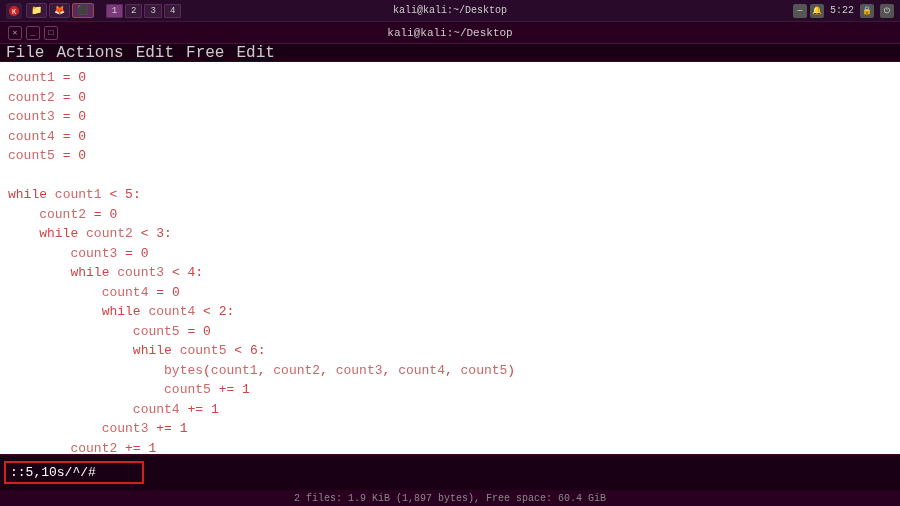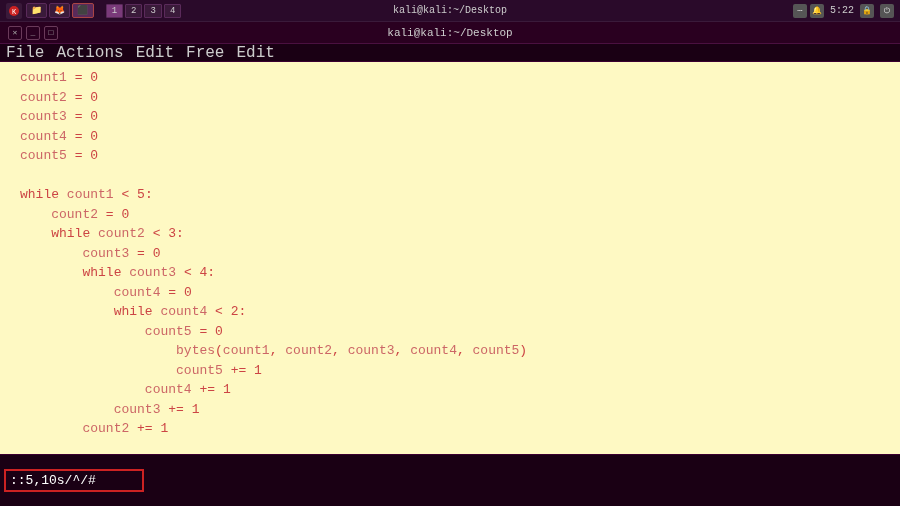--- a/index.html
+++ b/index.html
@@ -157,35 +157,35 @@
     }
     .menu-item {
       font-size: 16px;
       color: #ccc;
       cursor: pointer;
     }
 
     
     .terminal-body {
       flex: 1;
-      background: #fef9c3;
-      padding: 6px 20px;
+      background: #ffffff;
+      padding: 6px 8px;
       overflow: hidden;
       position: relative;
     }
     .code-line {
       font-size: 13px;
       line-height: 1.5;
       white-space: pre;
       color: #cc4444;
     }
 
     
     .cmdline-area {
-      height: 52px;
+      height: 36px;
       background: #1a0014;
       border-top: 1px solid #3a0030;
       display: flex;
       flex-direction: column;
       padding: 2px 4px;
     }
     .cmdline {
       display: flex;
       align-items: center;
       height: 100%;
@@ -275,26 +275,30 @@
       <div class="code-line"><span style="color:#cc6666">count5</span> <span style="color:#cc4444">=</span> <span style="color:#cc4444">0</span></div>
       <div class="code-line">&nbsp;</div>
       <div class="code-line"><span style="color:#cc4444">while</span> <span style="color:#cc6666">count1</span> <span style="color:#cc4444">&lt;</span> <span style="color:#cc4444">5</span>:</div>
       <div class="code-line">    <span style="color:#cc6666">count2</span> <span style="color:#cc4444">=</span> <span style="color:#cc4444">0</span></div>
       <div class="code-line">    <span style="color:#cc4444">while</span> <span style="color:#cc6666">count2</span> <span style="color:#cc4444">&lt;</span> <span style="color:#cc4444">3</span>:</div>
       <div class="code-line">        <span style="color:#cc6666">count3</span> <span style="color:#cc4444">=</span> <span style="color:#cc4444">0</span></div>
       <div class="code-line">        <span style="color:#cc4444">while</span> <span style="color:#cc6666">count3</span> <span style="color:#cc4444">&lt;</span> <span style="color:#cc4444">4</span>:</div>
       <div class="code-line">            <span style="color:#cc6666">count4</span> <span style="color:#cc4444">=</span> <span style="color:#cc4444">0</span></div>
       <div class="code-line">            <span style="color:#cc4444">while</span> <span style="color:#cc6666">count4</span> <span style="color:#cc4444">&lt;</span> <span style="color:#cc4444">2</span>:</div>
       <div class="code-line">                <span style="color:#cc6666">count5</span> <span style="color:#cc4444">=</span> <span style="color:#cc4444">0</span></div>
+      <div class="code-line">                <span style="color:#cc4444">while</span> <span style="color:#cc6666">count5</span> <span style="color:#cc4444">&lt;</span> <span style="color:#cc4444">6</span>:</div>
       <div class="code-line">                    <span style="color:#cc6666">bytes</span>(<span style="color:#cc6666">count1</span>, <span style="color:#cc6666">count2</span>, <span style="color:#cc6666">count3</span>, <span style="color:#cc6666">count4</span>, <span style="color:#cc6666">count5</span>)</div>
       <div class="code-line">                    <span style="color:#cc6666">count5</span> <span style="color:#cc4444">+=</span> <span style="color:#cc4444">1</span></div>
       <div class="code-line">                <span style="color:#cc6666">count4</span> <span style="color:#cc4444">+=</span> <span style="color:#cc4444">1</span></div>
       <div class="code-line">            <span style="color:#cc6666">count3</span> <span style="color:#cc4444">+=</span> <span style="color:#cc4444">1</span></div>
       <div class="code-line">        <span style="color:#cc6666">count2</span> <span style="color:#cc4444">+=</span> <span style="color:#cc4444">1</span></div>
     </div>
 
   <div class="cmdline-area">
     <div class="cmdline">
       <input class="cmdline-input" type="text" value="::5,10s/^/#" style="">
     </div>
   </div>
 
+  <div class="statusbar">
+    <span>2 files: 1.9 KiB (1,897 bytes), Free space: 60.4 GiB</span>
+  </div>
 </div>
 
 </body></html>

